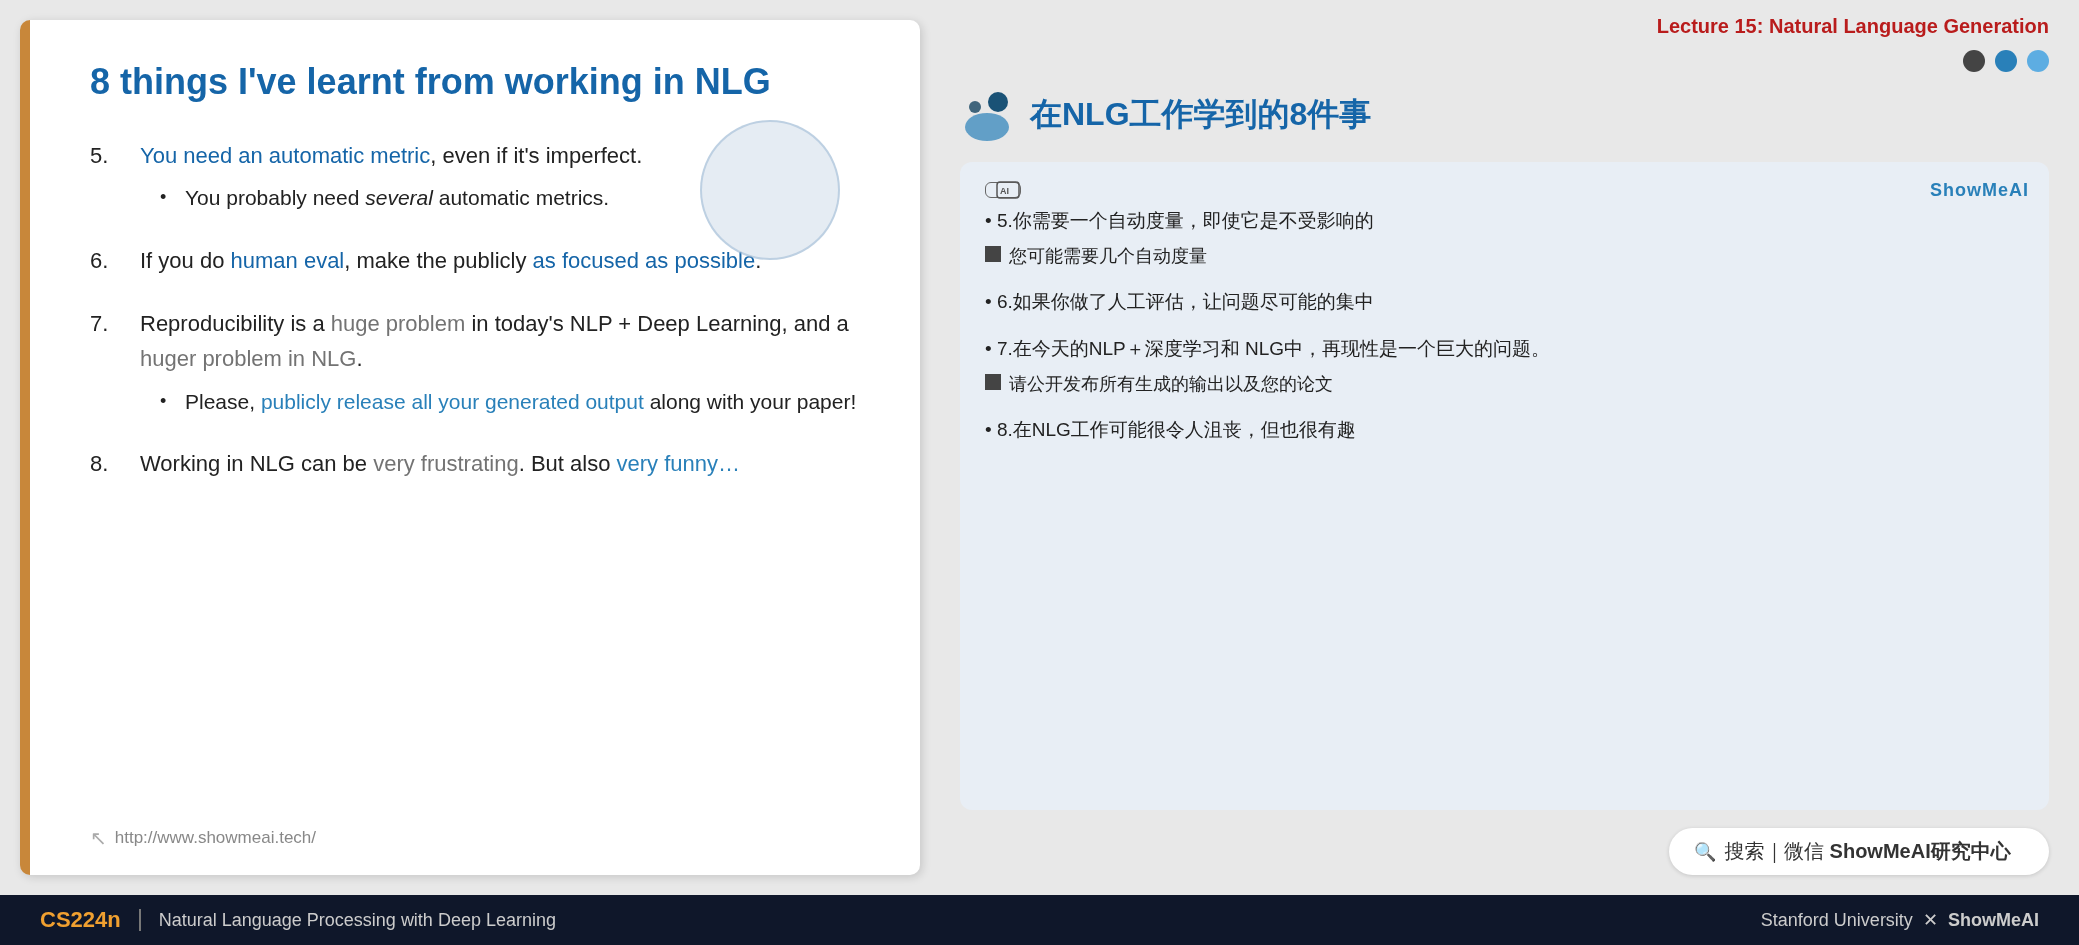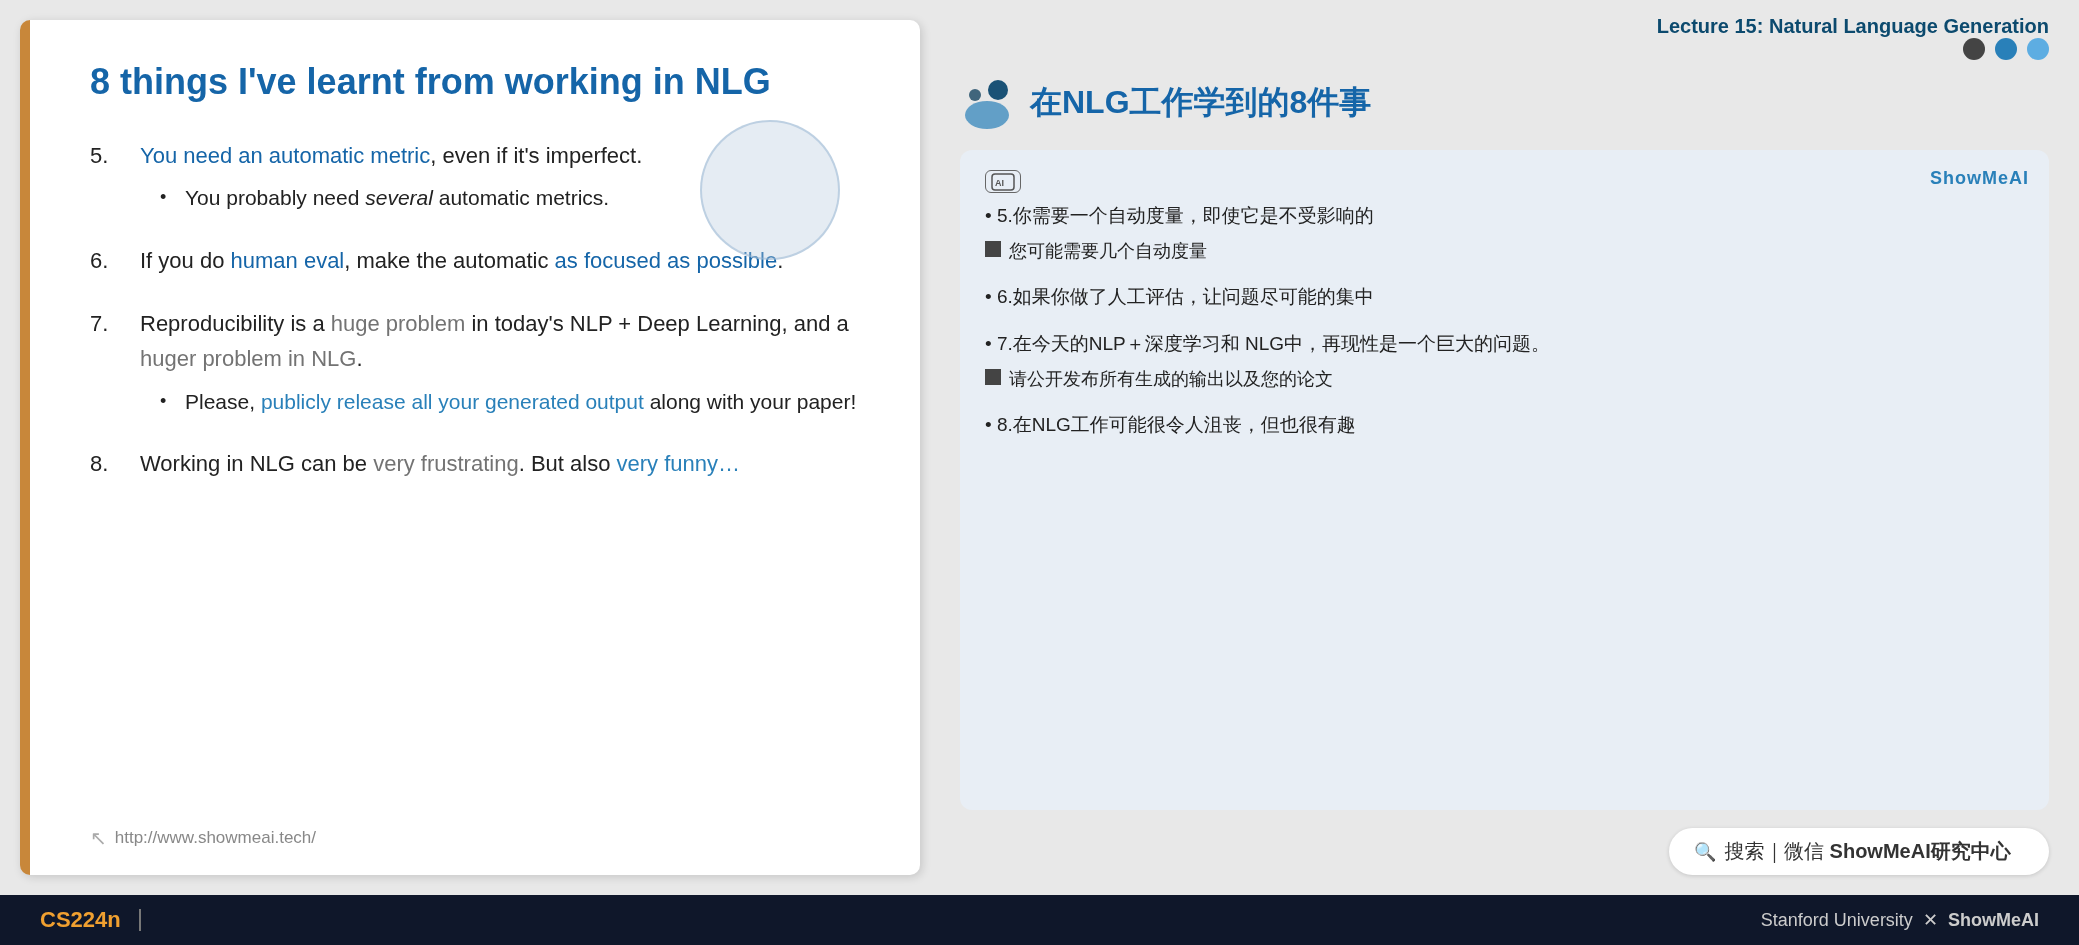--- a/index.html
+++ b/index.html
@@ -116,22 +116,22 @@
       flex: 1;
       padding: 15px 30px 20px 40px;
       display: flex;
       flex-direction: column;
     }
 
     .lecture-title {
       text-align: right;
       font-size: 20px;
       font-weight: 600;
-      color: #0c4a6e;
-      margin-bottom: 0;
+      color: #b91c1c;
+      margin-bottom: 12px;
     }
 
     
     .dots-header {
       display: flex;
       justify-content: flex-end;
       margin-bottom: 15px;
       gap: 10px;
       align-items: center;
     }
@@ -171,23 +171,23 @@
       background: #e8eef5;
       border-radius: 12px;
       padding: 20px 25px;
       flex: 1;
       position: relative;
     }
 
     .ai-badge {
       display: inline-flex;
       align-items: center;
-      justify-content: center;
+      justify-content: flex-end;
       width: 36px;
-      height: 23px;
+      height: 16px;
       border: 1.5px solid #666;
       border-radius: 6px;
       font-size: 11px;
       color: #555;
       margin-bottom: 8px;
       font-weight: 600;
       letter-spacing: 0px;
     }
 
     .showmeai-label {
@@ -328,21 +328,21 @@
           <div class="sub-bullet">
             <span class="bullet-dot">•</span>
             <span>You probably need <em>several</em> automatic metrics.</span>
           </div>
         </div>
       </div>
 
       <div class="slide-item">
         <div class="slide-item-num">6.</div>
         <div class="slide-item-text">
-          <span>If you do </span><span class="blue-link">human eval</span><span>, make the automatic </span><span class="blue-link">as focused as possible</span><span>.</span>
+          <span>If you do </span><span class="blue-link">human eval</span><span>, make the publicly </span><span class="blue-link">as focused as possible</span><span>.</span>
         </div>
       </div>
 
       <div class="slide-item">
         <div class="slide-item-num">7.</div>
         <div class="slide-item-text">
           <span>Reproducibility is a </span><span class="red-text">huge problem</span><span> in today's NLP + Deep Learning, and a </span><span class="red-text">huger problem in NLG</span><span>.</span>
           <div class="sub-bullet">
             <span class="bullet-dot">•</span>
             <span>Please, <span class="light-blue">publicly release all your generated output</span> along with your paper!</span>
@@ -433,19 +433,20 @@
       </div>
     </div>
 
   </div>
 </div>
 
 <div class="bottom-bar">
   <div class="bottom-left">
     <span class="cs224n-label">CS224n</span>
     <div class="divider-bar"></div>
+    <span class="bottom-subtitle">Natural Language Processing with Deep Learning</span>
   </div>
   <div class="bottom-right">
     <span class="stanford">Stanford University</span>
     <span class="x-mark"> ✕ </span>
     <span class="showmeai-brand">ShowMeAI</span>
   </div>
 </div>
 
 </body></html>

